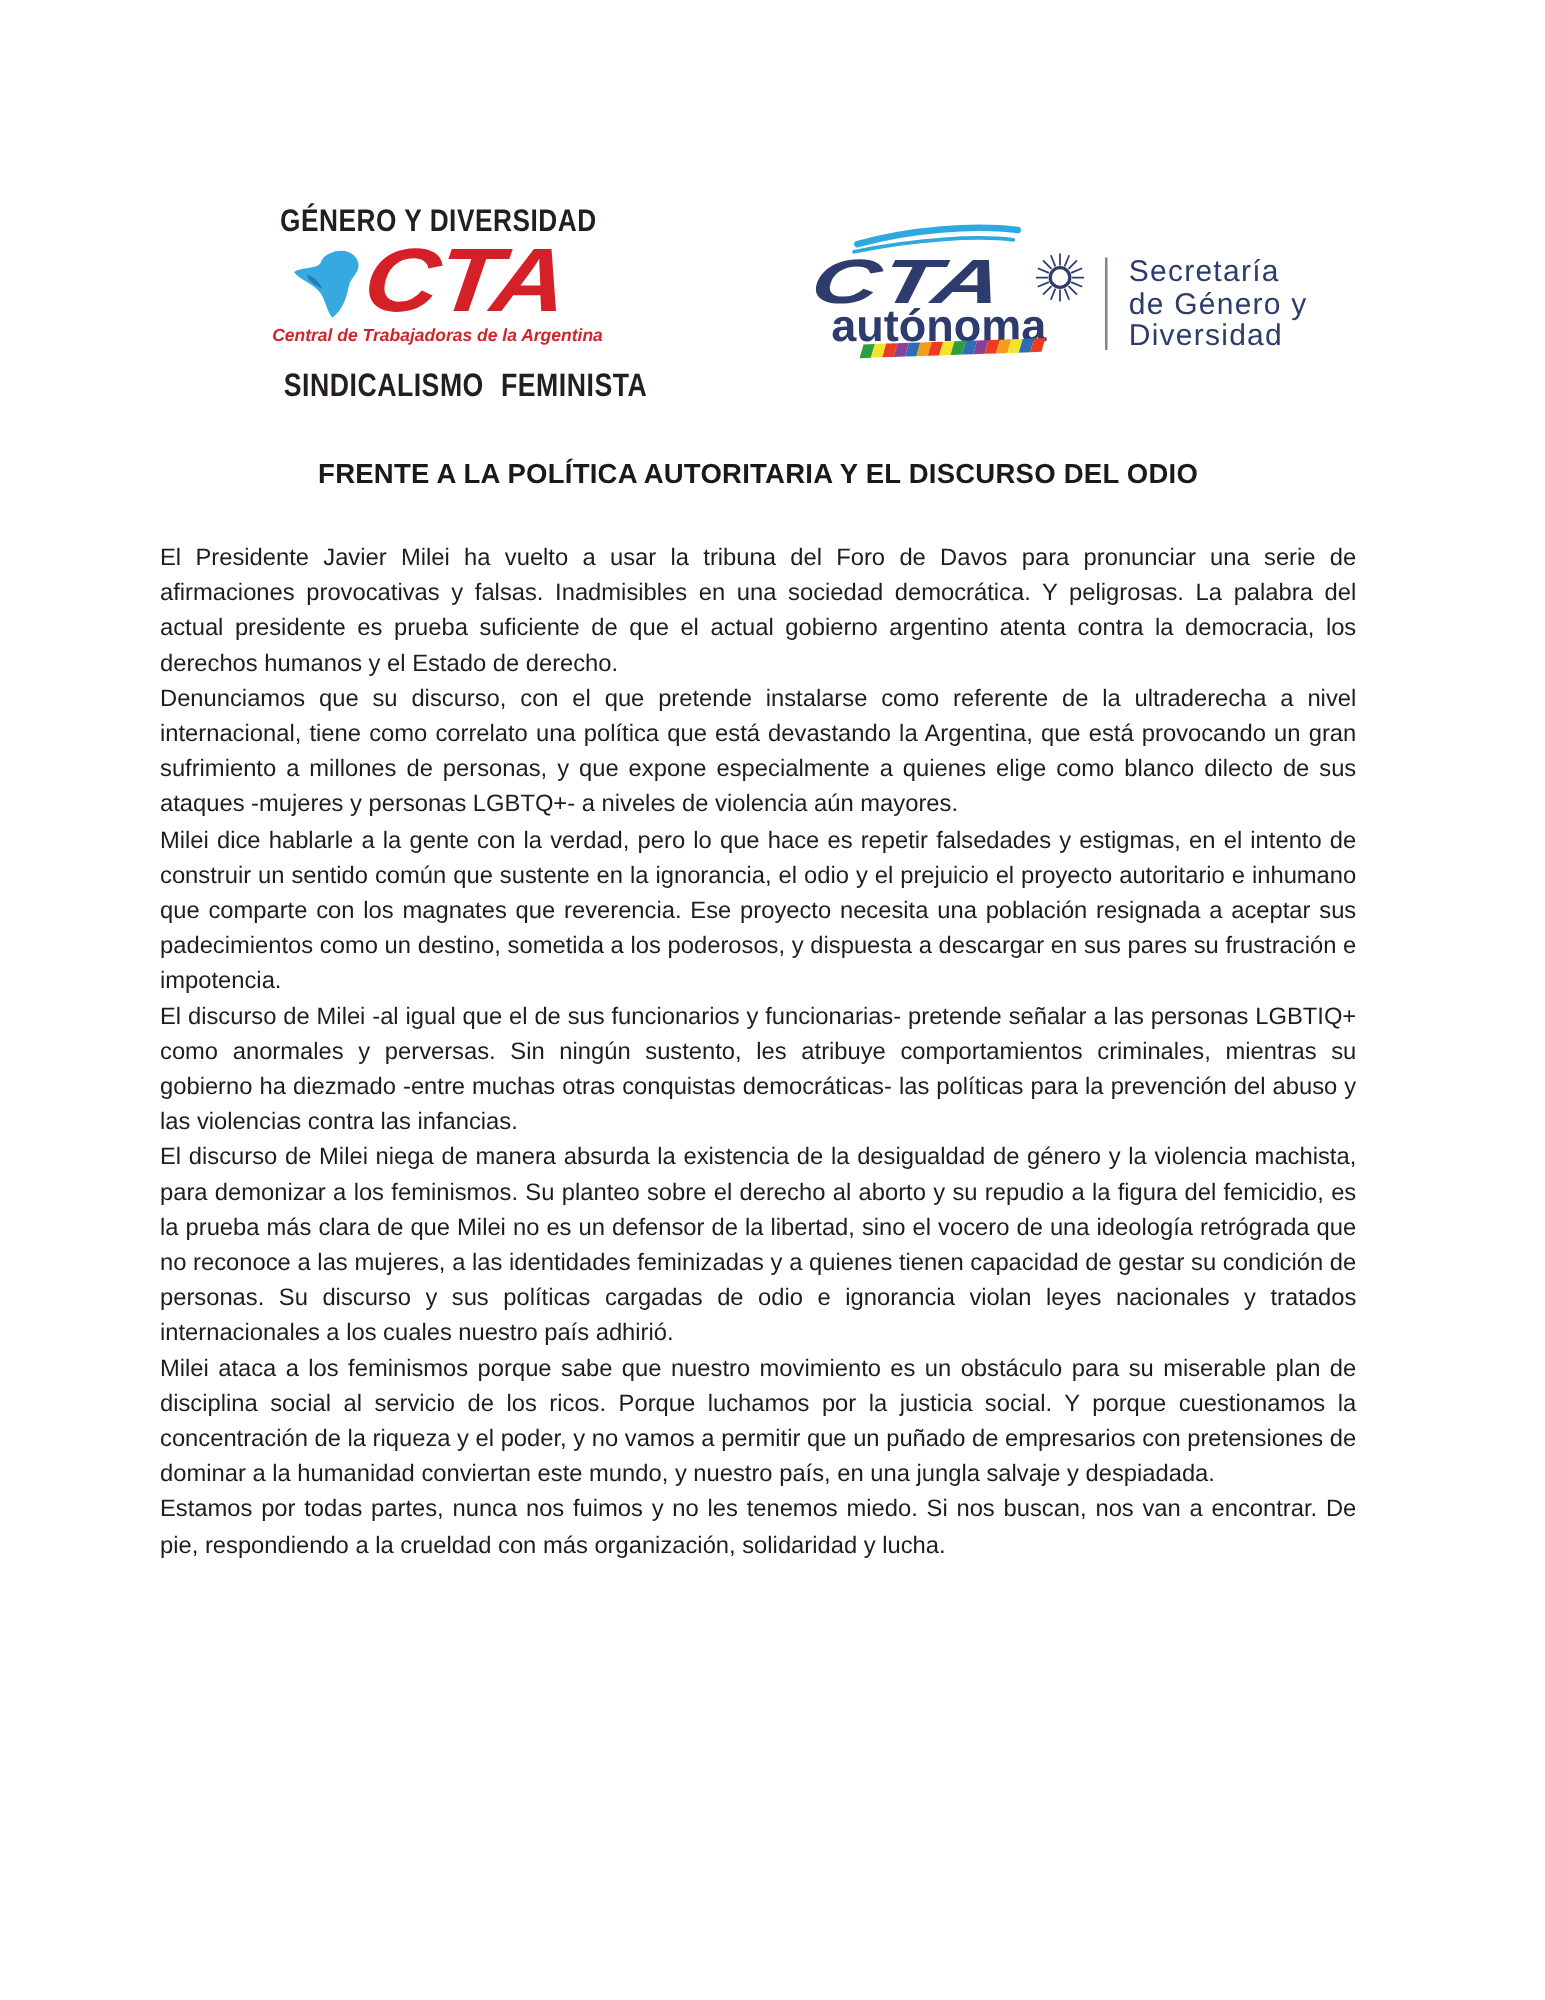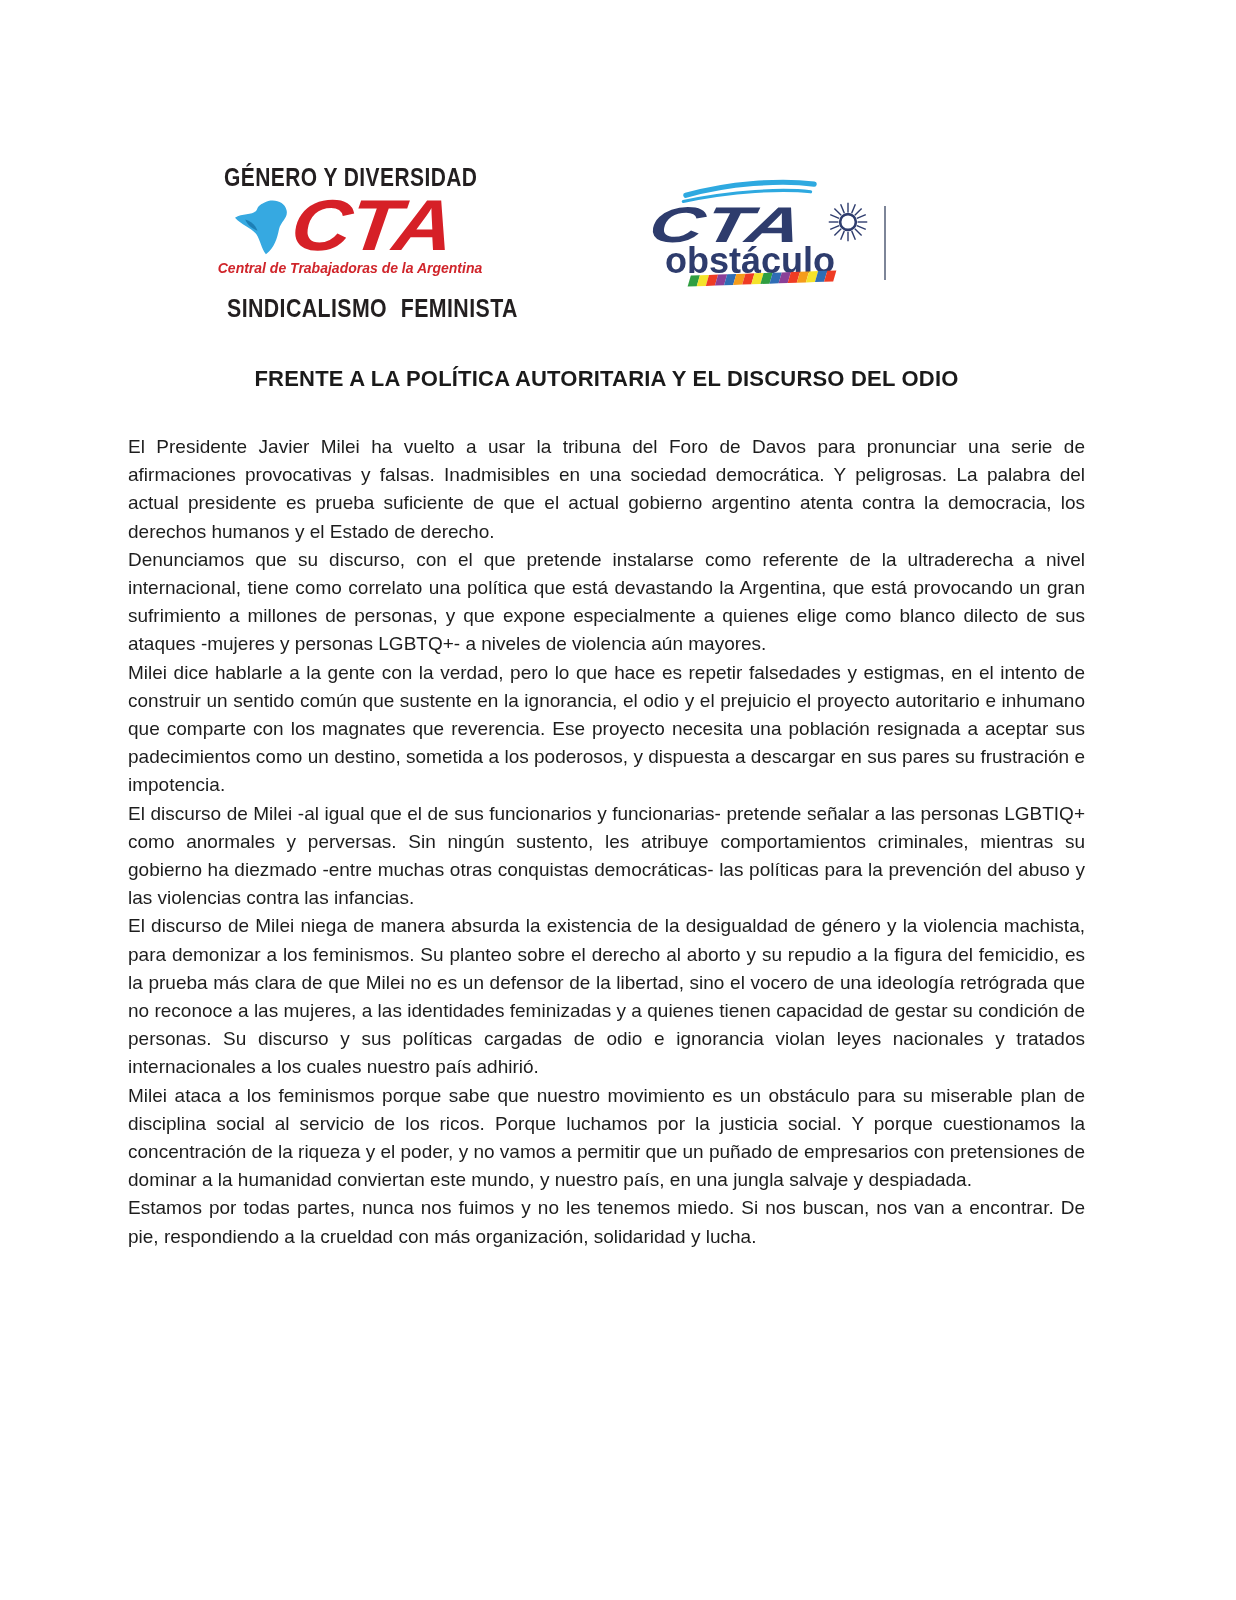--- a/index.html
+++ b/index.html
@@ -120,40 +120,45 @@
         <line x1="0" y1="-11" x2="0" y2="-22" transform="rotate(180)"></line>
         <line x1="0" y1="-11" x2="0" y2="-22" transform="rotate(202.5)"></line>
         <line x1="0" y1="-11" x2="0" y2="-22" transform="rotate(225)"></line>
         <line x1="0" y1="-11" x2="0" y2="-22" transform="rotate(247.5)"></line>
         <line x1="0" y1="-11" x2="0" y2="-22" transform="rotate(270)"></line>
         <line x1="0" y1="-11" x2="0" y2="-22" transform="rotate(292.5)"></line>
         <line x1="0" y1="-11" x2="0" y2="-22" transform="rotate(315)"></line>
         <line x1="0" y1="-11" x2="0" y2="-22" transform="rotate(337.5)"></line>
       </g>
     </svg>
-    <span class="autonoma">obstáculo</span>
+    <span class="autonoma">autónoma</span>
     <div class="stripe">
         <div style="background: rgb(47, 158, 65);"></div>
         <div style="background: rgb(244, 227, 43);"></div>
         <div style="background: rgb(239, 59, 36);"></div>
         <div style="background: rgb(138, 63, 152);"></div>
         <div style="background: rgb(47, 109, 181);"></div>
         <div style="background: rgb(245, 156, 27);"></div>
         <div style="background: rgb(239, 59, 36);"></div>
         <div style="background: rgb(244, 227, 43);"></div>
         <div style="background: rgb(47, 158, 65);"></div>
         <div style="background: rgb(47, 109, 181);"></div>
         <div style="background: rgb(138, 63, 152);"></div>
         <div style="background: rgb(239, 59, 36);"></div>
         <div style="background: rgb(245, 156, 27);"></div>
         <div style="background: rgb(244, 227, 43);"></div>
         <div style="background: rgb(47, 109, 181);"></div>
         <div style="background: rgb(239, 59, 36);"></div>
       </div>
     <div class="logo-divider"></div>
+    <div class="secretaria">
+      <div>Secretaría</div>
+      <div>de Género y</div>
+      <div>Diversidad</div>
+    </div>
   </div>
 
   <main>
     <h1 class="doc-title">FRENTE A LA POLÍTICA AUTORITARIA Y EL DISCURSO DEL ODIO</h1>
     <div>
         <p class="para">El Presidente Javier Milei ha vuelto a usar la tribuna del Foro de Davos para pronunciar una serie de afirmaciones provocativas y falsas. Inadmisibles en una sociedad democrática. Y peligrosas. La palabra del actual presidente es prueba suficiente de que el actual gobierno argentino atenta contra la democracia, los derechos humanos y el Estado de derecho.</p>
         <p class="para">Denunciamos que su discurso, con el que pretende instalarse como referente de la ultraderecha a nivel internacional, tiene como correlato una política que está devastando la Argentina, que está provocando un gran sufrimiento a millones de personas, y que expone especialmente a quienes elige como blanco dilecto de sus ataques -mujeres y personas LGBTQ+- a niveles de violencia aún mayores.</p>
         <p class="para">Milei dice hablarle a la gente con la verdad, pero lo que hace es repetir falsedades y estigmas, en el intento de construir un sentido común que sustente en la ignorancia, el odio y el prejuicio el proyecto autoritario e inhumano que comparte con los magnates que reverencia. Ese proyecto necesita una población resignada a aceptar sus padecimientos como un destino, sometida a los poderosos, y dispuesta a descargar en sus pares su frustración e impotencia.</p>
         <p class="para">El discurso de Milei -al igual que el de sus funcionarios y funcionarias- pretende señalar a las personas LGBTIQ+ como anormales y perversas. Sin ningún sustento, les atribuye comportamientos criminales, mientras su gobierno ha diezmado -entre muchas otras conquistas democráticas- las políticas para la prevención del abuso y las violencias contra las infancias.</p>
         <p class="para">El discurso de Milei niega de manera absurda la existencia de la desigualdad de género y la violencia machista, para demonizar a los feminismos. Su planteo sobre el derecho al aborto y su repudio a la figura del femicidio, es la prueba más clara de que Milei no es un defensor de la libertad, sino el vocero de una ideología retrógrada que no reconoce a las mujeres, a las identidades feminizadas y a quienes tienen capacidad de gestar su condición de personas. Su discurso y sus políticas cargadas de odio e ignorancia violan leyes nacionales y tratados internacionales a los cuales nuestro país adhirió.</p>

